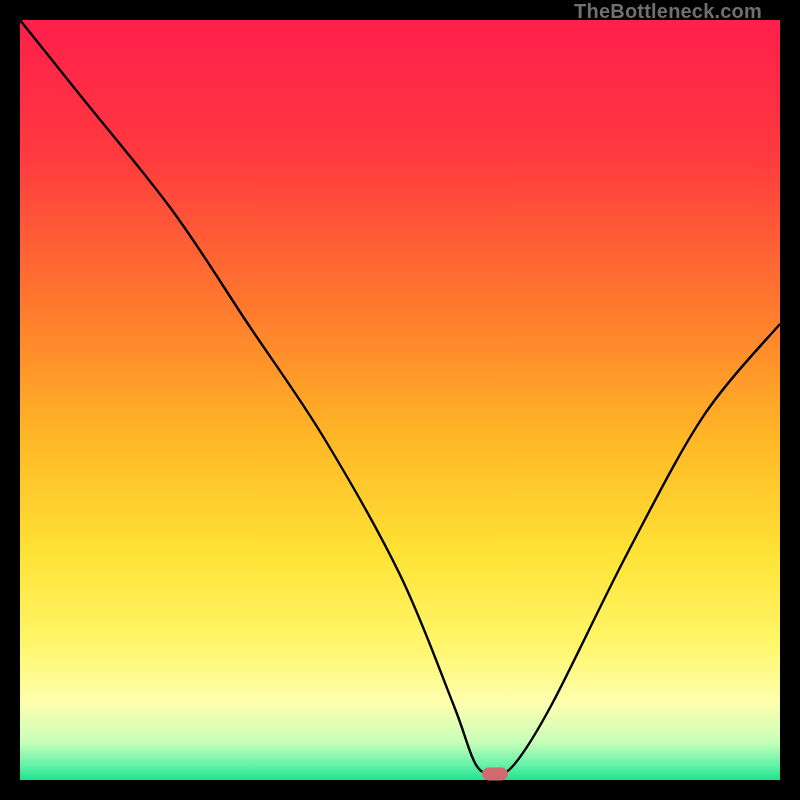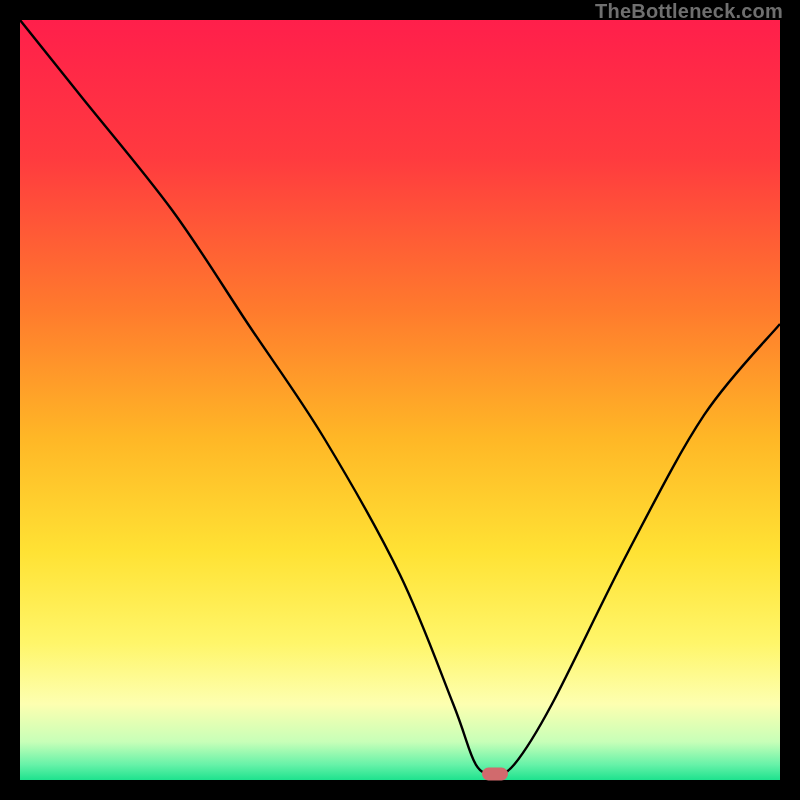--- a/index.html
+++ b/index.html
@@ -38,21 +38,21 @@
     position: absolute;
     width: 26px;
     height: 13px;
     border-radius: 7px;
     transform: translate(-50%, -50%);
     pointer-events: none;
   }
   .watermark {
     position: absolute;
     top: 0px;
-    right: 17px;
+    right: 38px;
     font-size: 20px;
     font-weight: 600;
     color: #6f6f6f;
     letter-spacing: 0.2px;
     user-select: none;
   }
 </style>
 </head>
 <body>
 

